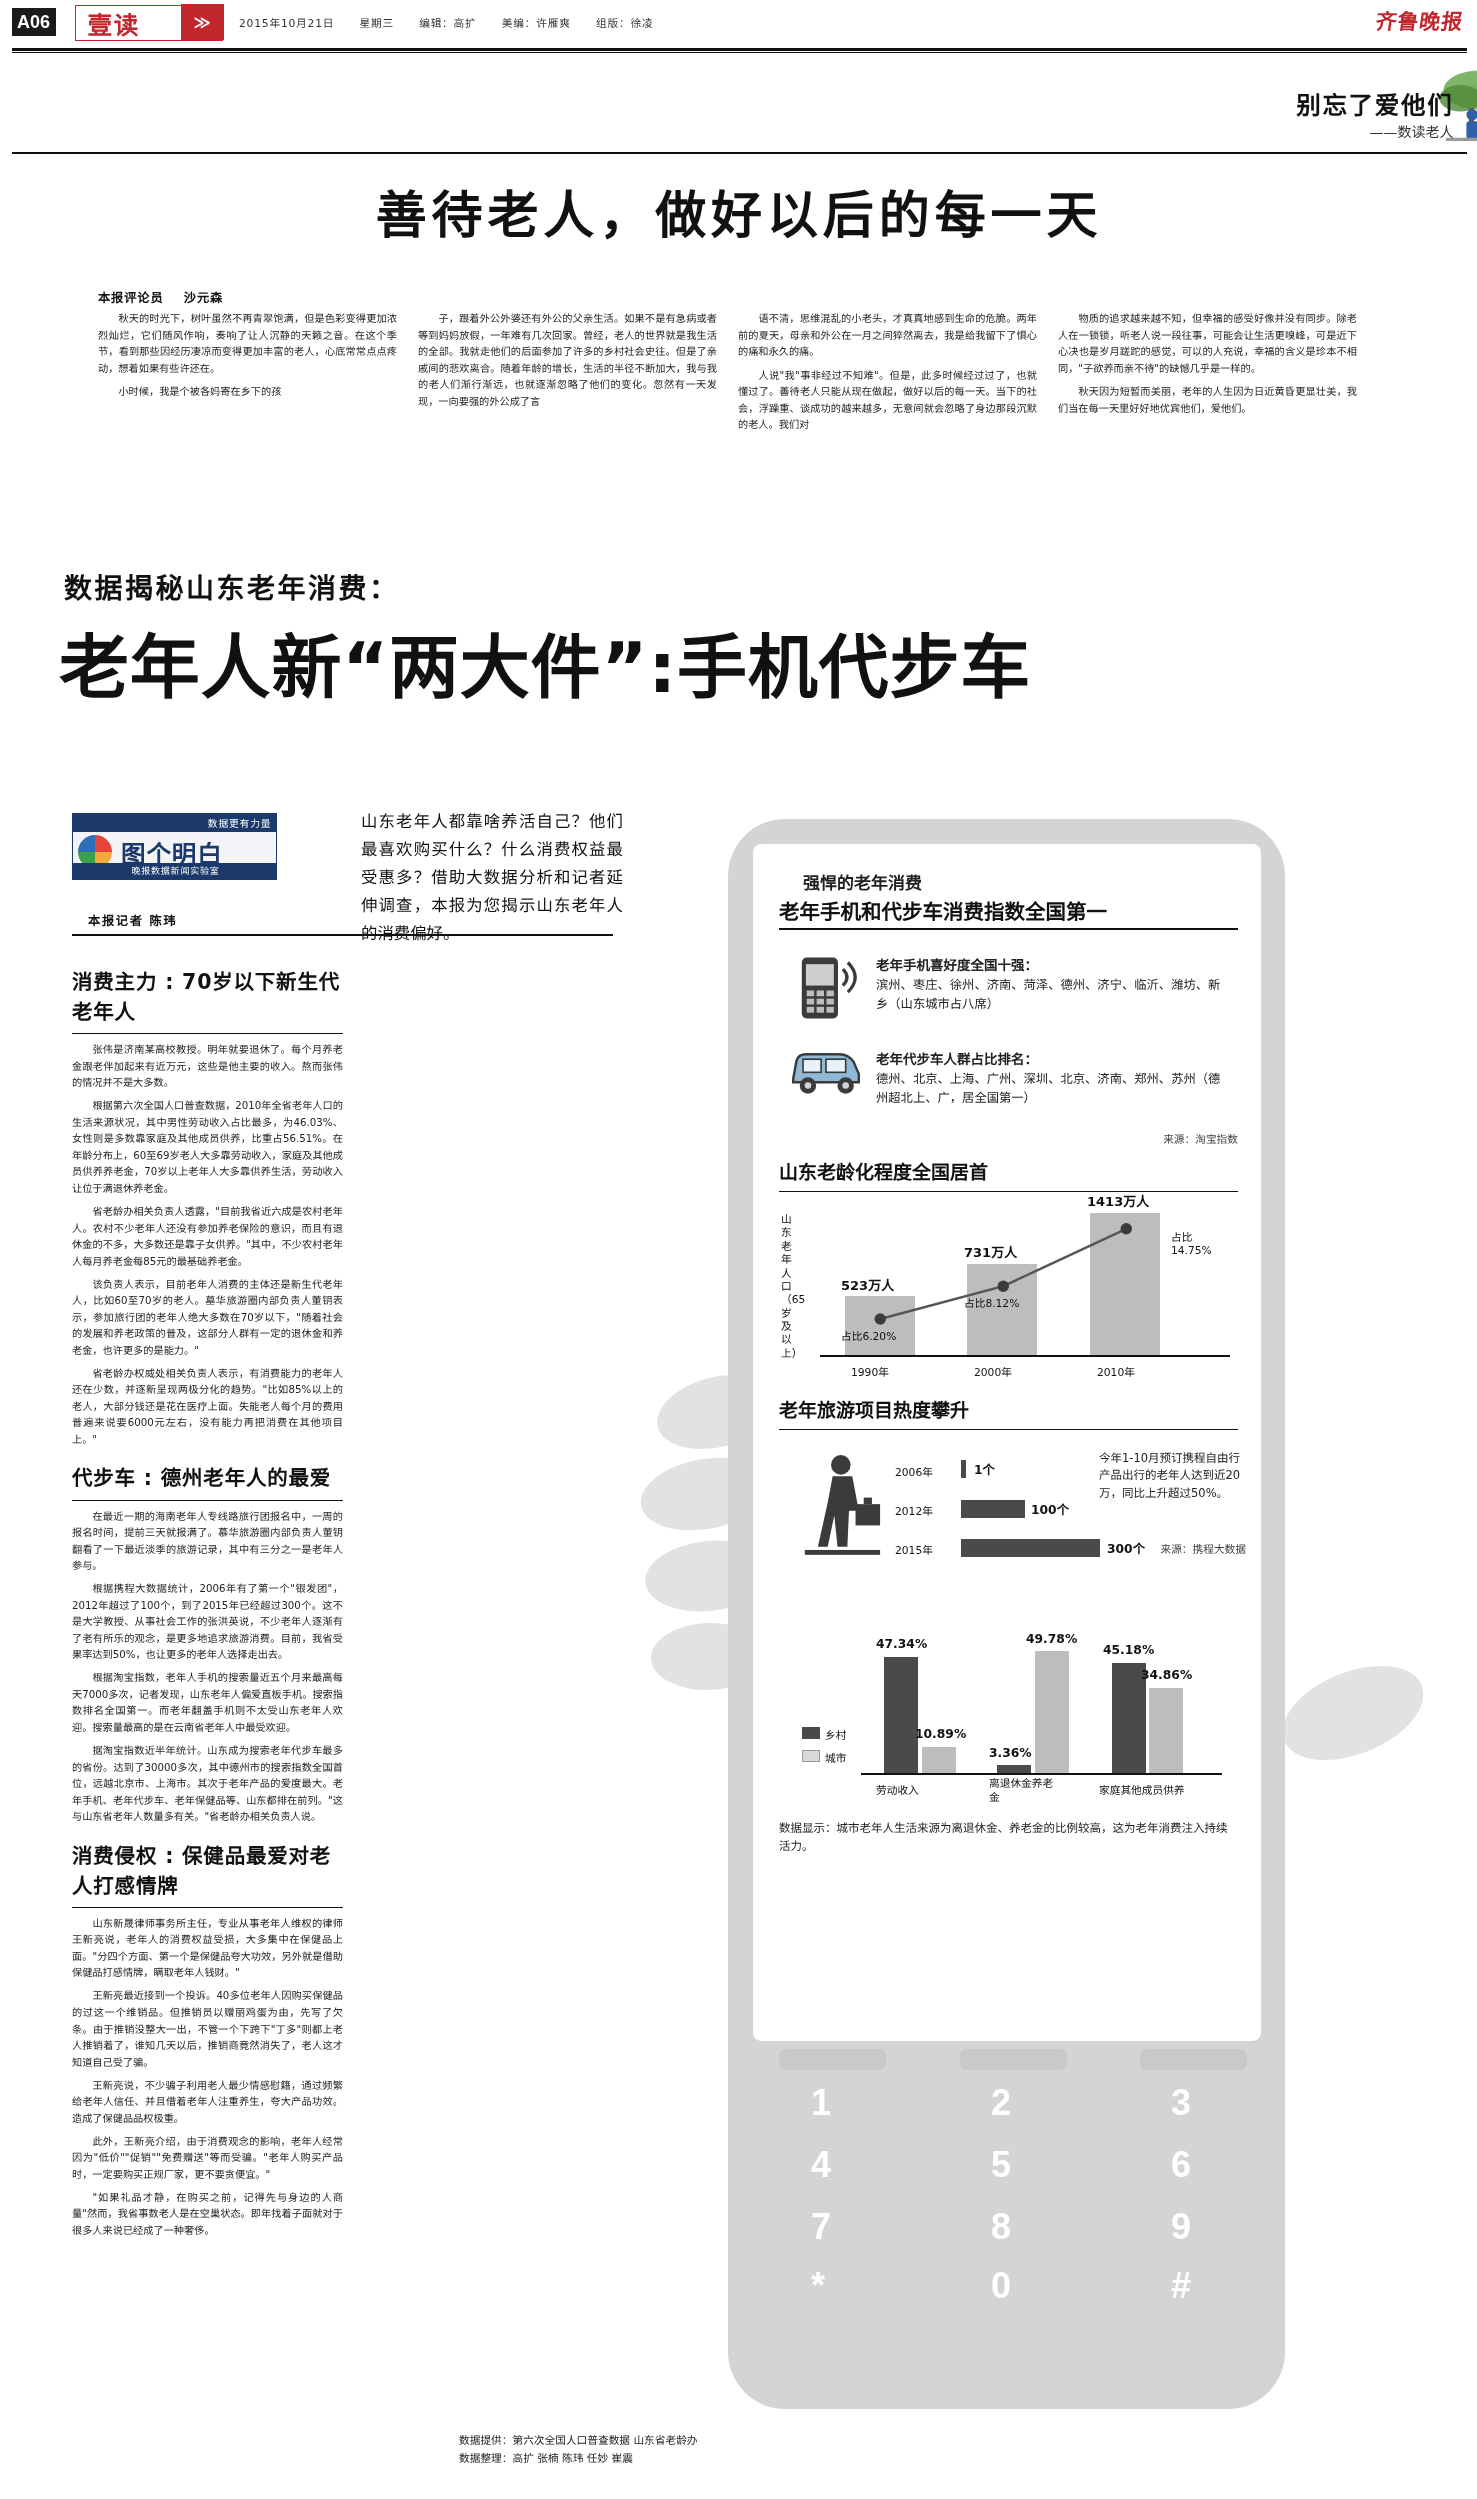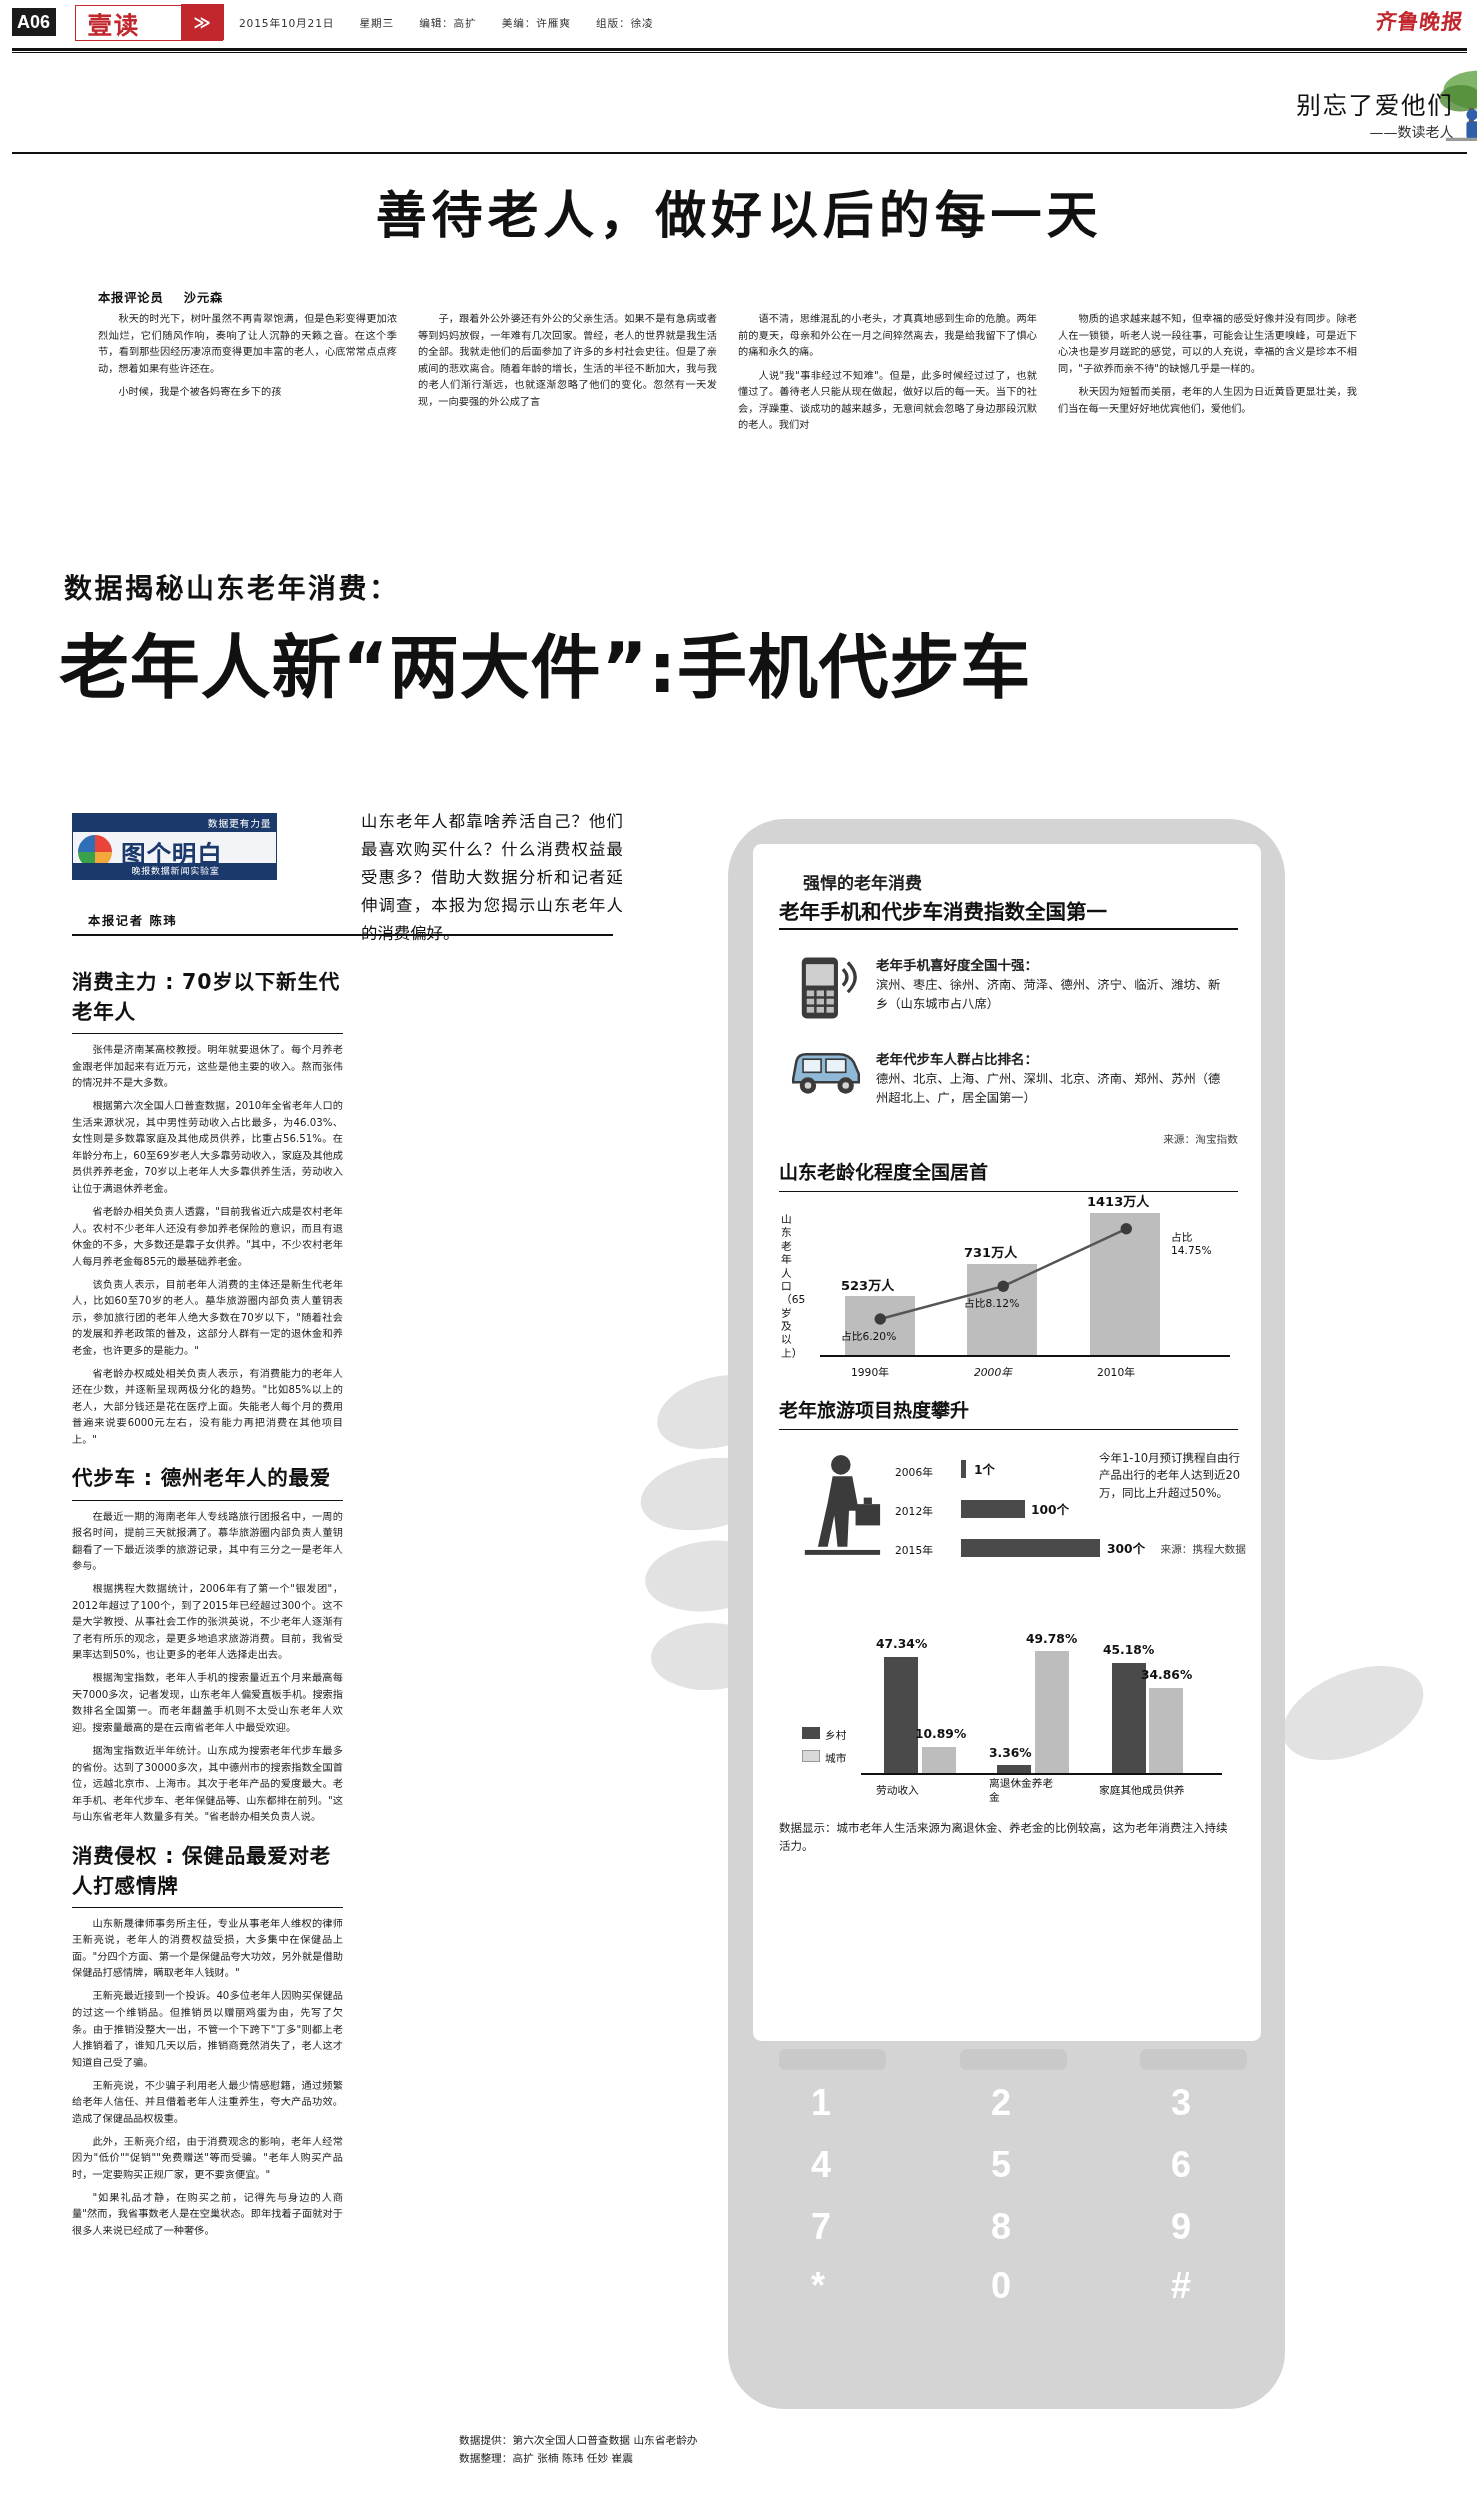--- a/index.html
+++ b/index.html
@@ -49,21 +49,21 @@
   .rule-top { position:absolute; left:11.5px; top:48px; width:1455px; height:2.5px; background:#111; }
   .rule-top2 { position:absolute; left:11.5px; top:52px; width:1455px; height:0.8px; background:#111; }
 
   
   .colbadge { position:absolute; right:24.6px; top:64px; width:492px; height:85px; }
   .colbadge-art {
     position:absolute; left:475px; top:3.3px; width:148px; height:79px;
   }
   .colbadge-title {
     position:absolute; right:0; top:21px; text-align:right;
-    font-size:24.6px; font-weight:normal; letter-spacing:1.6px; color:#111;
+    font-size:24.6px; font-weight:bold; letter-spacing:1.6px; color:#111;
   }
   .colbadge-sub {
     position:absolute; right:0; top:57px; text-align:right;
     font-size:14px; color:#333;
   }
   .rule-mid { position:absolute; left:11.5px; top:152px; width:1455px; height:1.6px; background:#111; }
 
   
   .edit-title {
     position:absolute; left:0; top:174px; width:1478px; text-align:center;
@@ -359,21 +359,21 @@
 
     <svg style="position:absolute;left:189px;top:393px;width:328px;height:164px;" viewBox="0 0 400 200">
       <polyline points="43,150 193,110 343,40" fill="none" stroke="#555" stroke-width="3"></polyline>
       <circle cx="43" cy="150" r="7" fill="#3b3b3b"></circle>
       <circle cx="193" cy="110" r="7" fill="#3b3b3b"></circle>
       <circle cx="343" cy="40" r="7" fill="#3b3b3b"></circle>
     </svg>
 
     <div class="axis" style="left:164px; top:552px; width:410px; height:1.6px;"></div>
     <div class="lbl" style="left:195px; top:561px;">1990年</div>
-    <div class="lbl" style="left:318px; top:561px;font-style:italic;">2000年</div>
+    <div class="lbl" style="left:318px; top:561px;">2000年</div>
     <div class="lbl" style="left:441px; top:561px;">2010年</div>
 
     <div class="chartbox" style="left:123px; top:592px; width:459px;">
       <div class="ct-title">老年旅游项目热度攀升</div>
       <div class="ct-rule"></div>
     </div>
 
     <svg style="position:absolute;left:139px;top:647px;width:90px;height:123px;" viewBox="0 0 110 150">
       <circle cx="56" cy="18" r="12" fill="#3b3b3b"></circle>
       <path d="M46 32 L70 32 L78 74 L66 74 L64 118 L52 118 L48 80 L40 118 L28 118 L40 64 Z" fill="#3b3b3b"></path>

